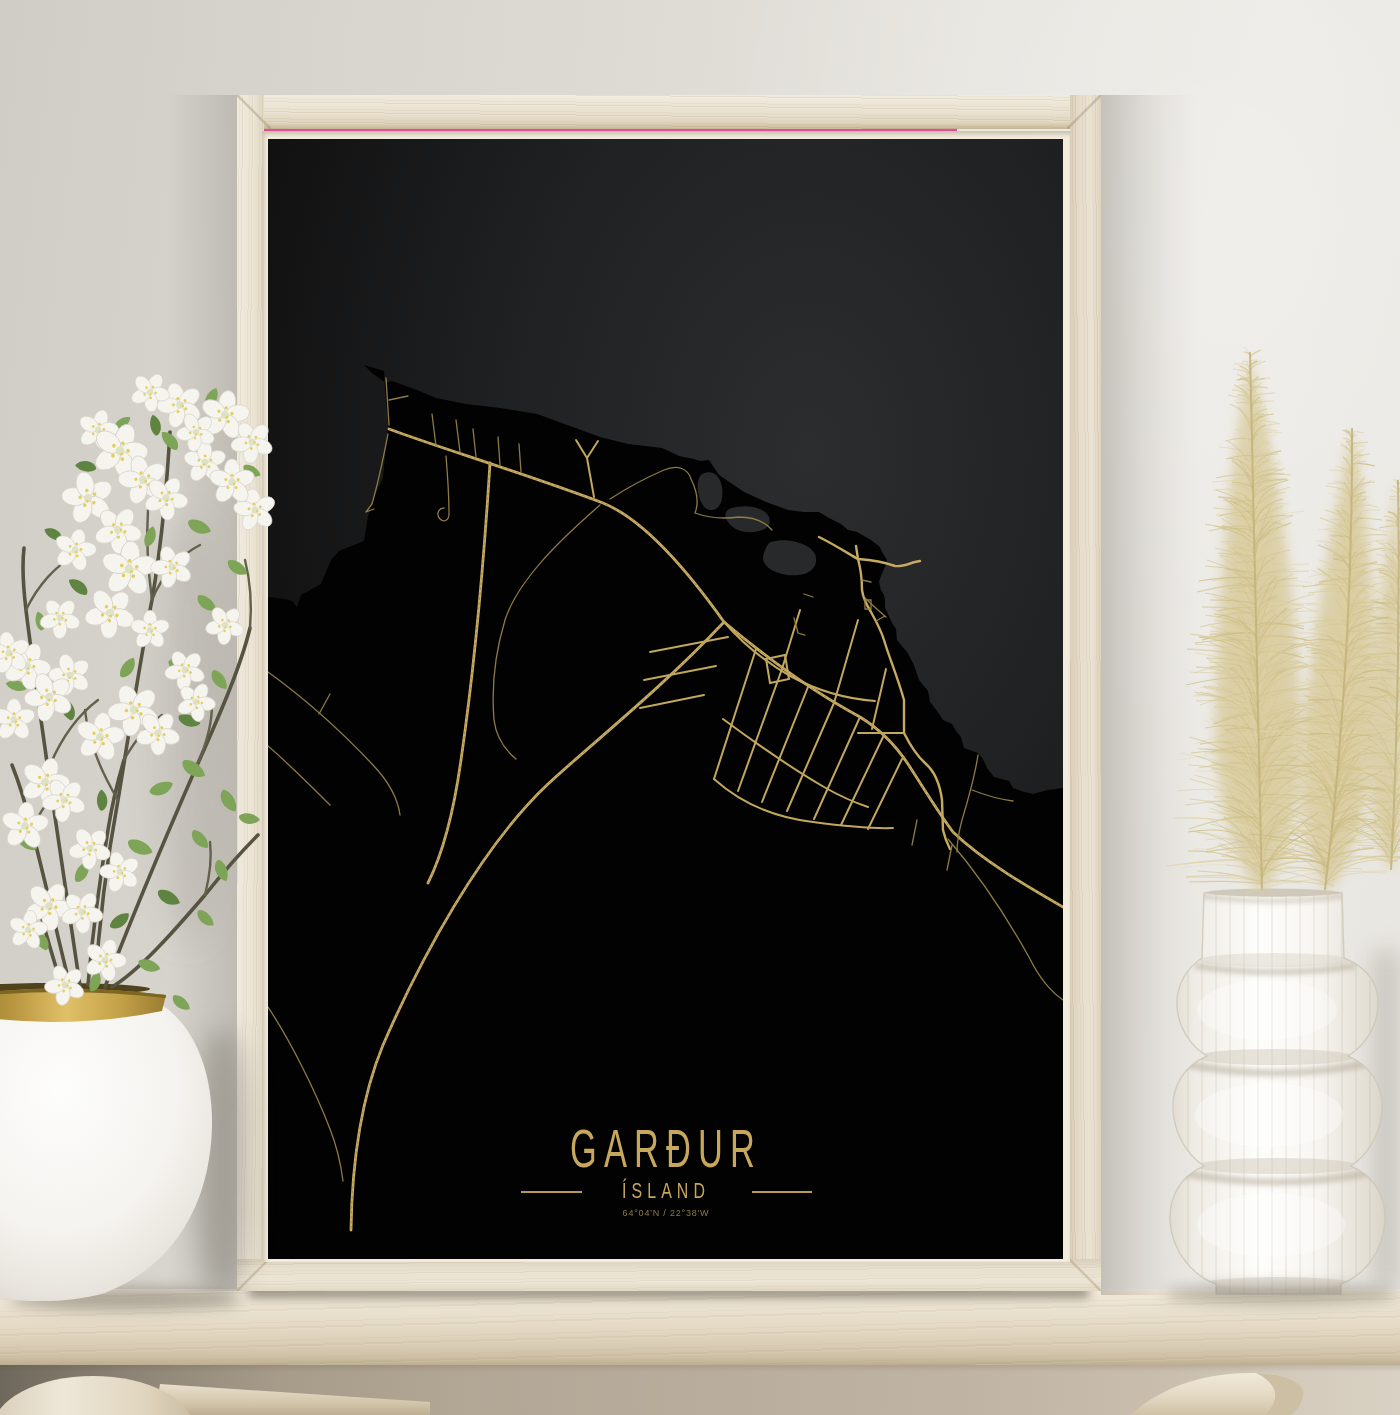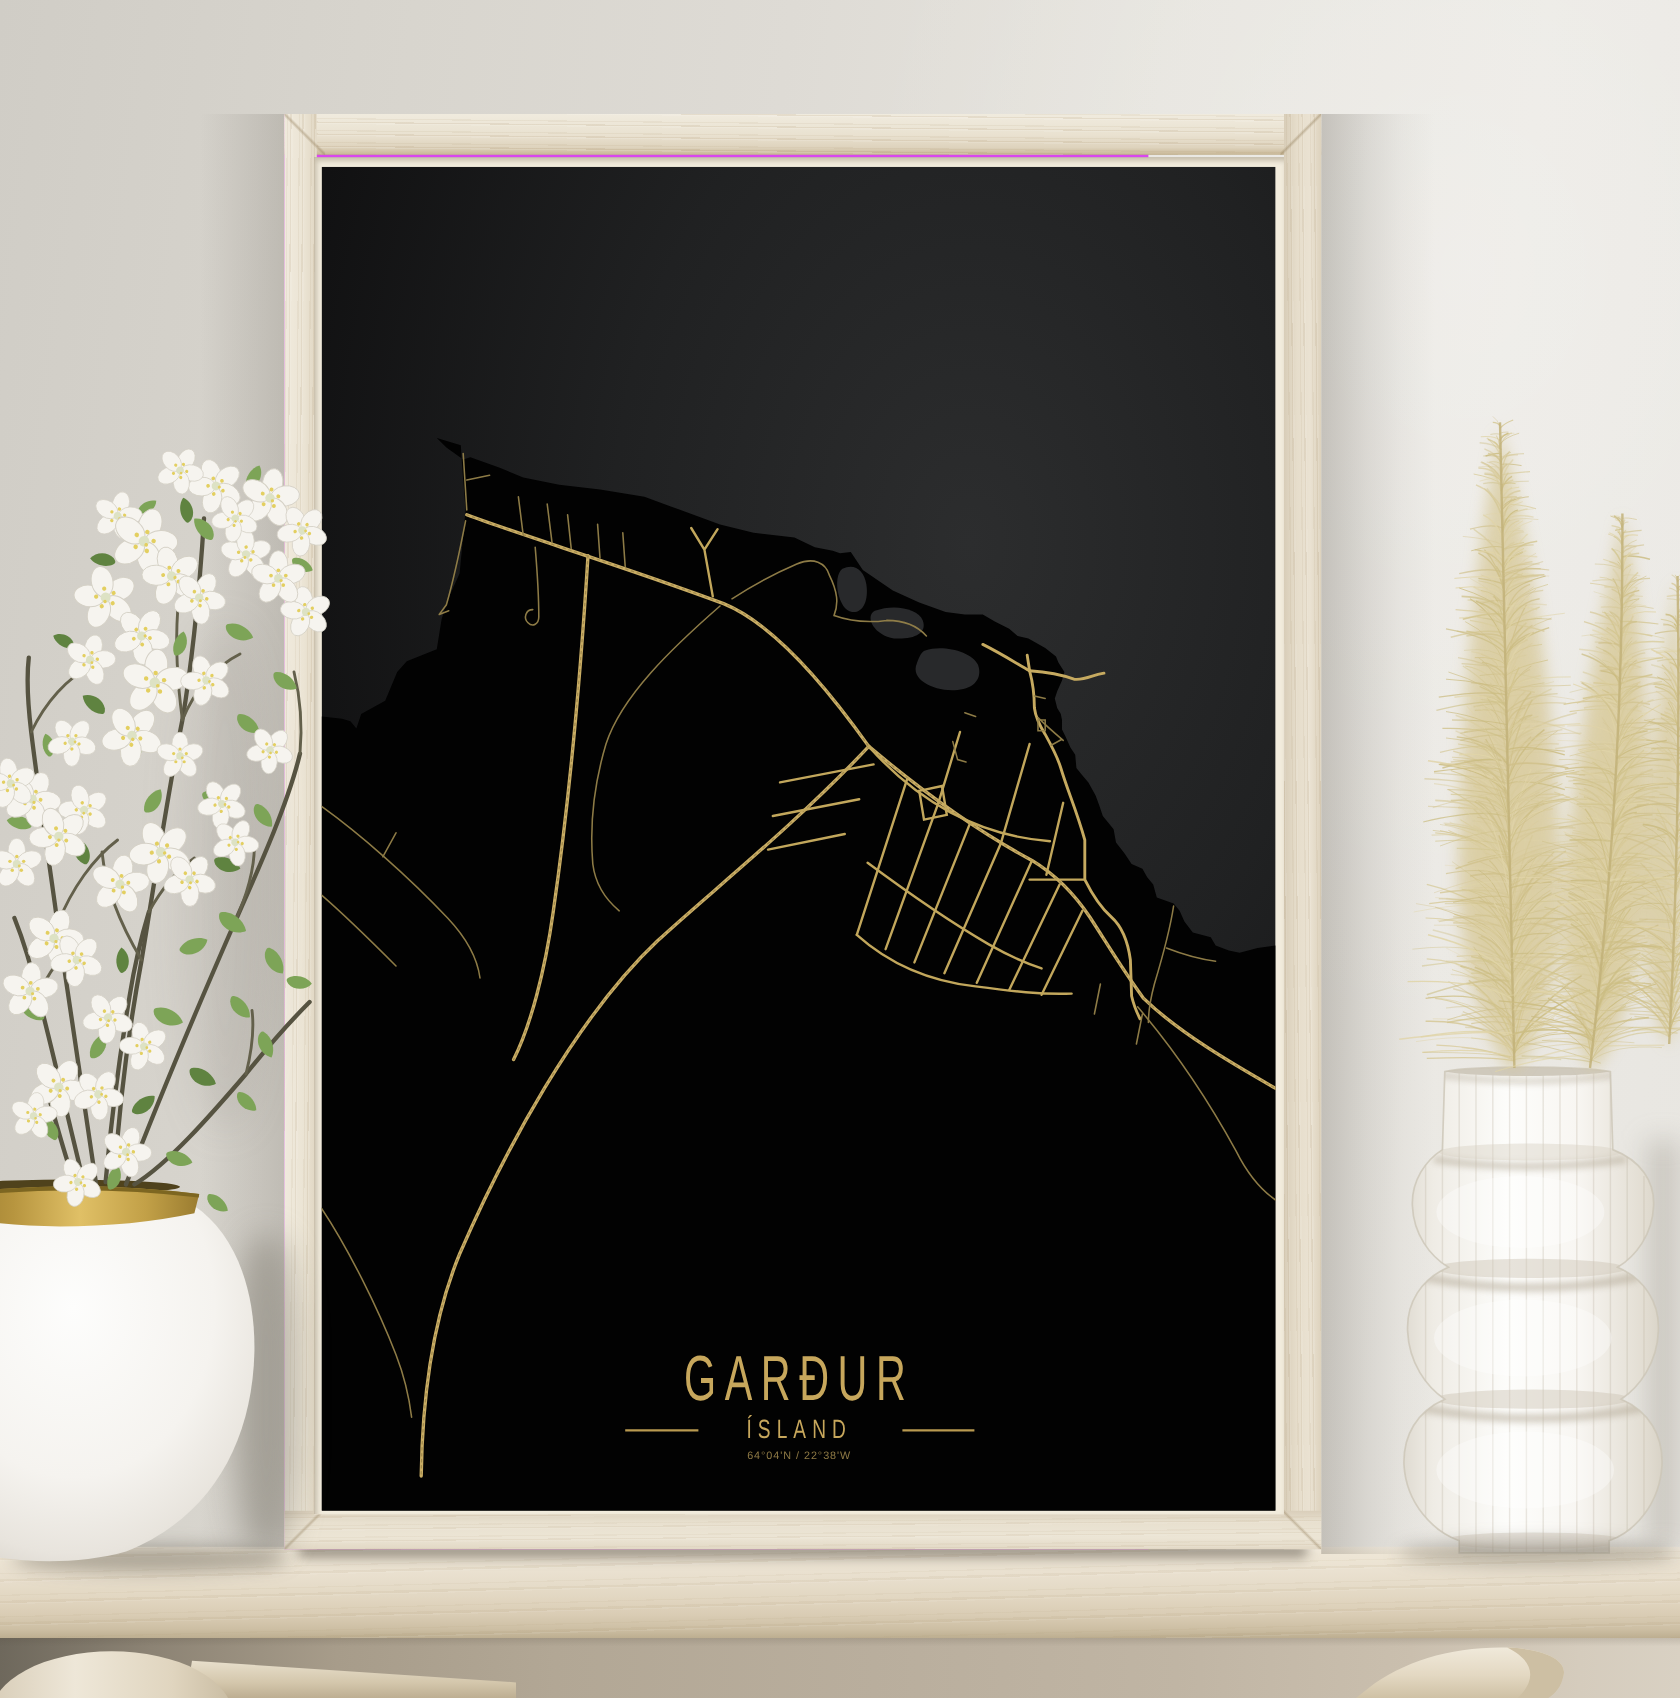--- a/index.html
+++ b/index.html
@@ -61,21 +61,21 @@
 
   <div class="abs" style="left:1101px;top:95px;width:95px;height:1200px;
     background:linear-gradient(90deg,rgba(104,98,88,.30),rgba(104,98,88,.14) 40%,rgba(104,98,88,.05) 70%,rgba(104,98,88,0));"></div>
 
   <div class="abs" style="left:167px;top:95px;width:70px;height:1196px;
     background:linear-gradient(270deg,rgba(104,98,88,.22),rgba(104,98,88,0));"></div>
 
   <div class="abs" style="left:248px;top:1286px;width:842px;height:12px;border-radius:6px;
     background:rgba(70,62,50,.5);filter:blur(5px);"></div>
 
-  <div class="abs" id="frame" style="left:237px;top:95px;width:720px;height:1196px;background:#d946ef;">
+  <div class="abs" id="frame" style="left:237px;top:95px;width:720px;height:1196px;background:#ec4899;">
 
     <div class="abs" style="left:0;top:0;width:864px;height:34px;
       background:linear-gradient(180deg,#f0ebde 0%,#e9e1d0 52%,#ded3bd 82%,#cbbb9c 97%,#c2b28f 100%);"></div>
     <div class="abs" style="left:0;top:0;width:864px;height:34px;opacity:.5;
       background:repeating-linear-gradient(180.6deg,rgba(168,144,104,0) 0 2px,rgba(168,144,104,.2) 2px 3px,rgba(168,144,104,0) 3px 5px,rgba(160,132,92,.28) 5px 6px,rgba(255,255,255,.22) 6px 7px,rgba(168,144,104,0) 7px 10px);"></div>
 
     <div class="abs" style="left:0;top:0;width:27px;height:1196px;
       background:linear-gradient(90deg,#f0eadd 0%,#ebe4d4 60%,#e0d6c2 100%);"></div>
     <div class="abs" style="left:0;top:0;width:27px;height:1196px;opacity:.45;
       background:repeating-linear-gradient(90.4deg,rgba(160,135,95,0) 0 2px,rgba(160,135,95,.2) 2px 3px,rgba(160,135,95,0) 3px 5px,rgba(152,126,88,.26) 5px 6px,rgba(255,255,255,.2) 6px 7px,rgba(160,135,95,0) 7px 10px);"></div>

